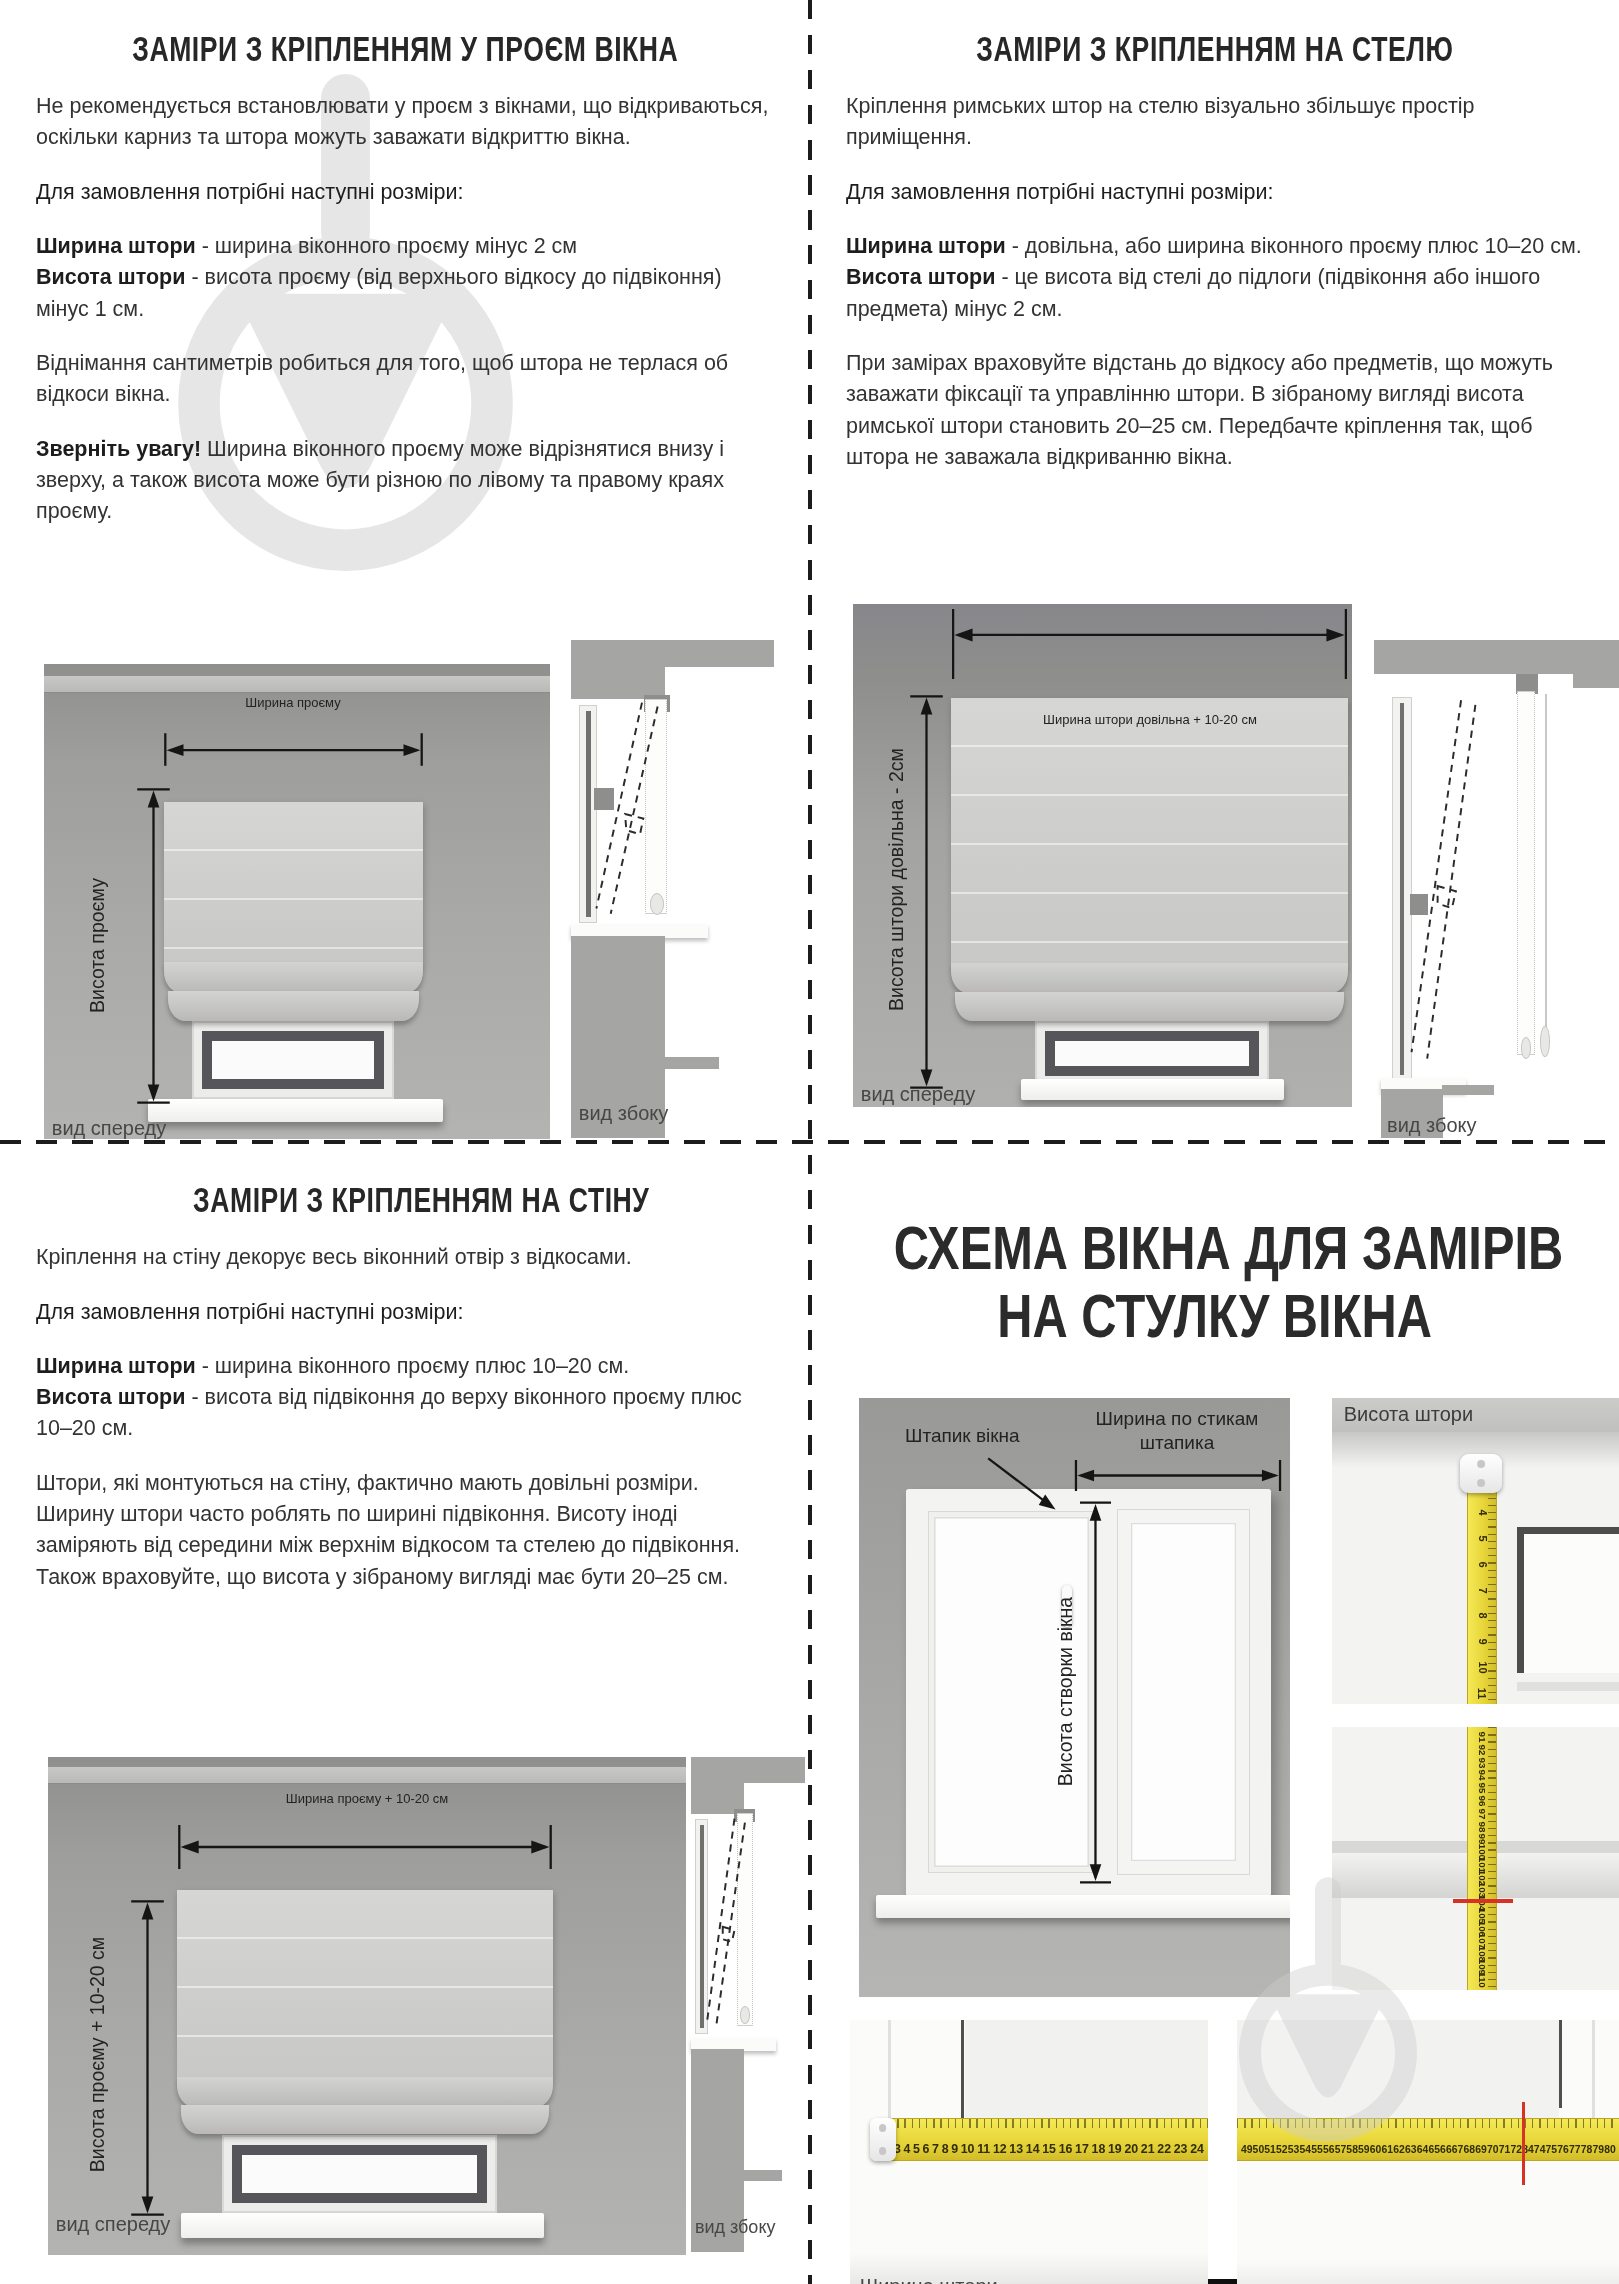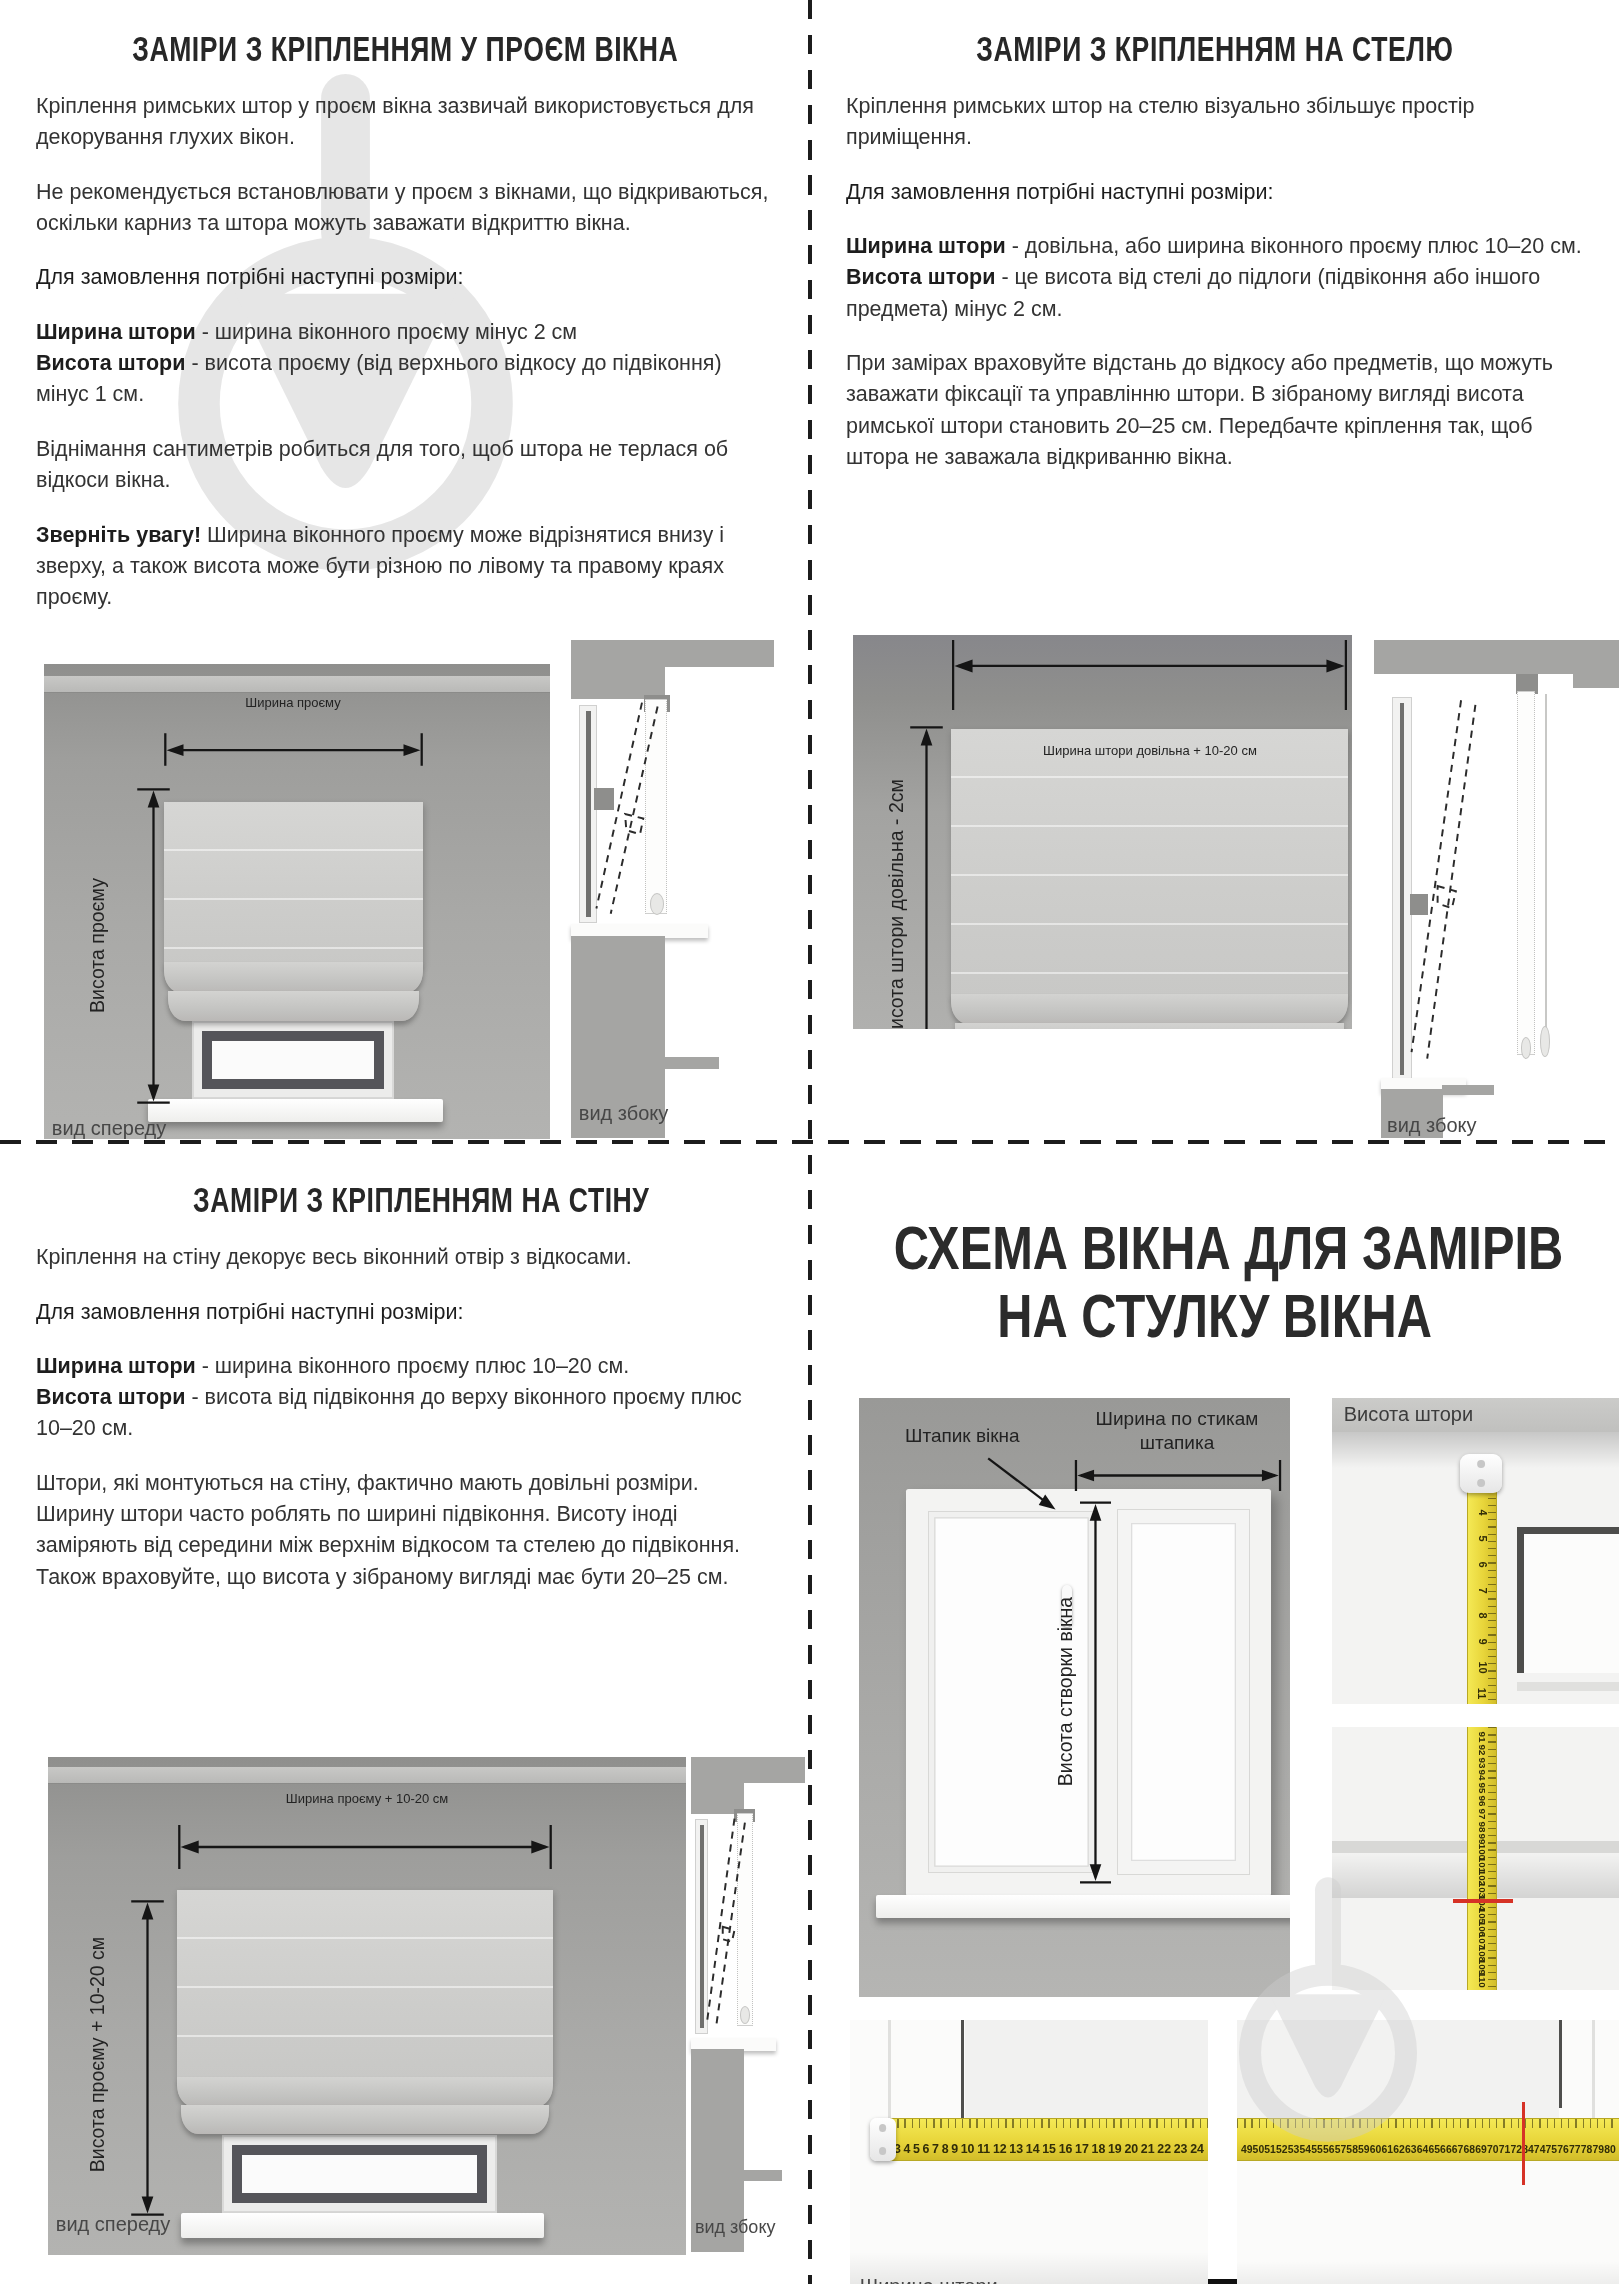--- a/index.html
+++ b/index.html
@@ -115,21 +115,20 @@
 <div class="page">
 
   <section class="quad" id="q1">
     <svg class="wm" style="left:150px; top:74px; width:391px; height:525px; opacity:.5" viewBox="0 0 320 430">
       <rect x="140" y="0" width="40" height="150" rx="20" fill="currentColor"></rect>
       <circle cx="160" cy="270" r="120" fill="none" stroke="currentColor" stroke-width="34"></circle>
       <path d="M70 180 h180 l-70 142 q-20 34 -40 0 z" fill="currentColor"></path>
     </svg>
     <h2 class="qtitle"><span>ЗАМІРИ З КРІПЛЕННЯМ У ПРОЄМ ВІКНА</span></h2>
     <div class="qtext">
-      <p>Кріплення римських штор у проєм вікна зазвичай використовується для декорування глухих вікон.</p>
       <p>Не рекомендується встановлювати у проєм з вікнами, що відкриваються, оскільки карниз та штора можуть заважати відкриттю вікна.</p>
       <p class="lead">Для замовлення потрібні наступні розміри:</p>
       <p>
         <b>Ширина штори</b><span> - ширина віконного проєму мінус 2 см</span><br>
         <b>Висота штори</b><span> - висота проєму (від верхнього відкосу до підвіконня) мінус 1 см.</span>
       </p>
       <p>Віднімання сантиметрів робиться для того, щоб штора не терлася об відкоси вікна.</p>
       <p>
         <b>Зверніть увагу!</b><span> Ширина віконного проєму може відрізнятися внизу і зверху, а також висота може бути різною по лівому та правому краях проєму.</span>
       </p>
@@ -191,21 +190,21 @@
     <div class="qtext">
       <p>Кріплення римських штор на стелю візуально збільшує простір приміщення.</p>
       <p class="lead">Для замовлення потрібні наступні розміри:</p>
       <p>
         <b>Ширина штори</b><span> - довільна, або ширина віконного проєму плюс 10–20 см.</span><br>
         <b>Висота штори</b><span> - це висота від стелі до підлоги (підвіконня або іншого предмета) мінус 2 см.</span>
       </p>
       <p>При замірах враховуйте відстань до відкосу або предметів, що можуть заважати фіксації та управлінню штори. В зібраному вигляді висота римської штори становить 20–25 см. Передбачте кріплення так, щоб штора не заважала відкриванню вікна.</p>
     </div>
 
-    <div class="panel wallfv" style="left:43px; top:635px; width:499px; height:394px; background:linear-gradient(180deg,#87878b 0%,#8f8f8d 16%,#a3a3a1 45%,#b0b0ae 100%);">
+    <div class="panel wallfv" style="left:43px; top:604px; width:499px; height:503px; background:linear-gradient(180deg,#87878b 0%,#8f8f8d 16%,#a3a3a1 45%,#b0b0ae 100%);">
       <svg class="dim" style="left:98px; top:5.2px;" width="397" height="70" viewBox="0 0 610 108">
         <line x1="2" y1="0" x2="2" y2="108"></line>
           <line x1="608" y1="0" x2="608" y2="108"></line>
         <line x1="10" y1="40" x2="600" y2="40"></line>
         <polygon points="4,40 32,30 32,50"></polygon>
           <polygon points="606,40 578,30 578,50"></polygon>
       </svg>
       <div class="blind" style="left:98px; top:94px; width:397px; height:268px;"></div>
       <div class="flabel" style="left:297px; top:108px; transform:translateX(-50%); z-index:3;">Ширина штори довільна + 10-20 см</div>
       <div class="fold" style="left:98px; top:359px; width:397px; height:30px;"></div>

